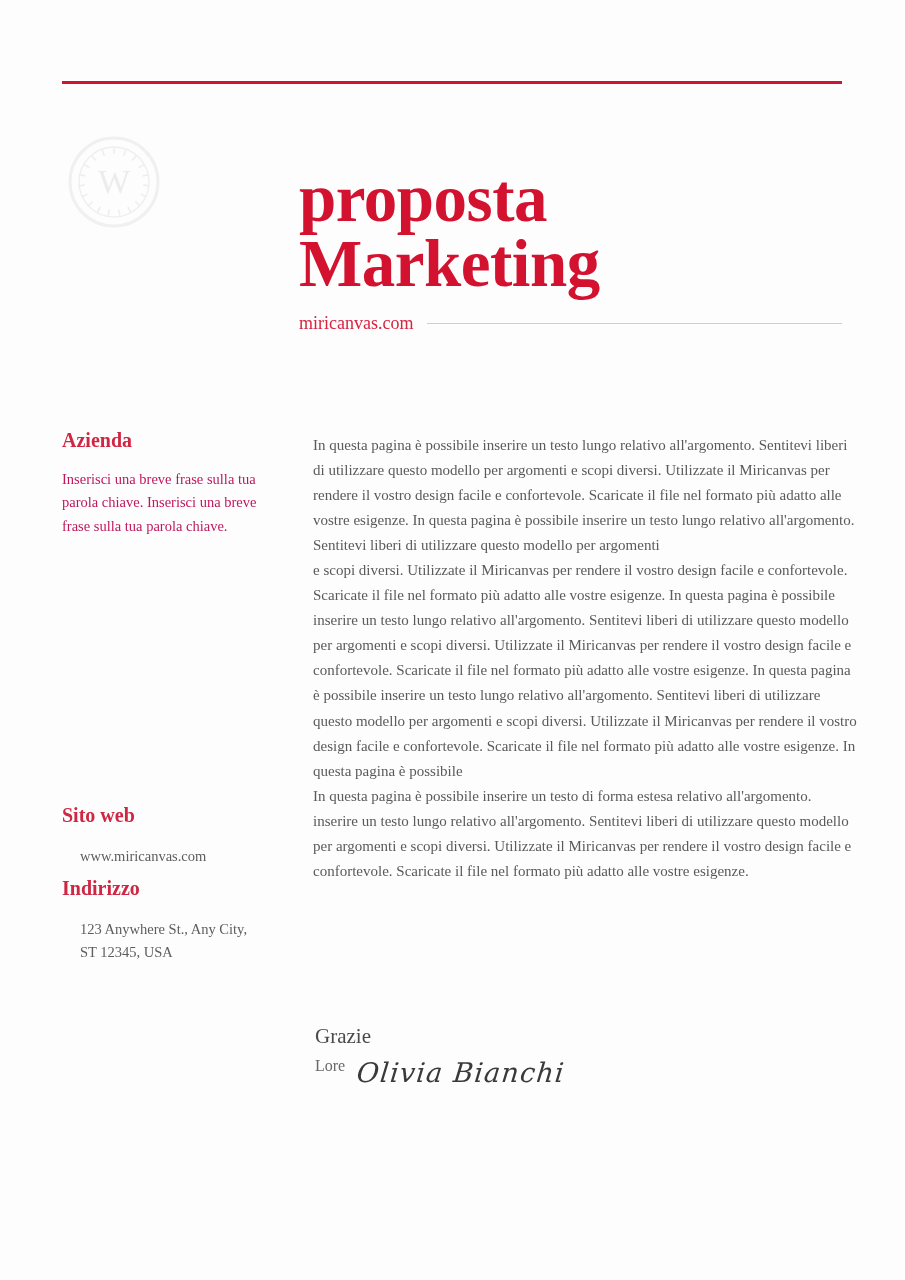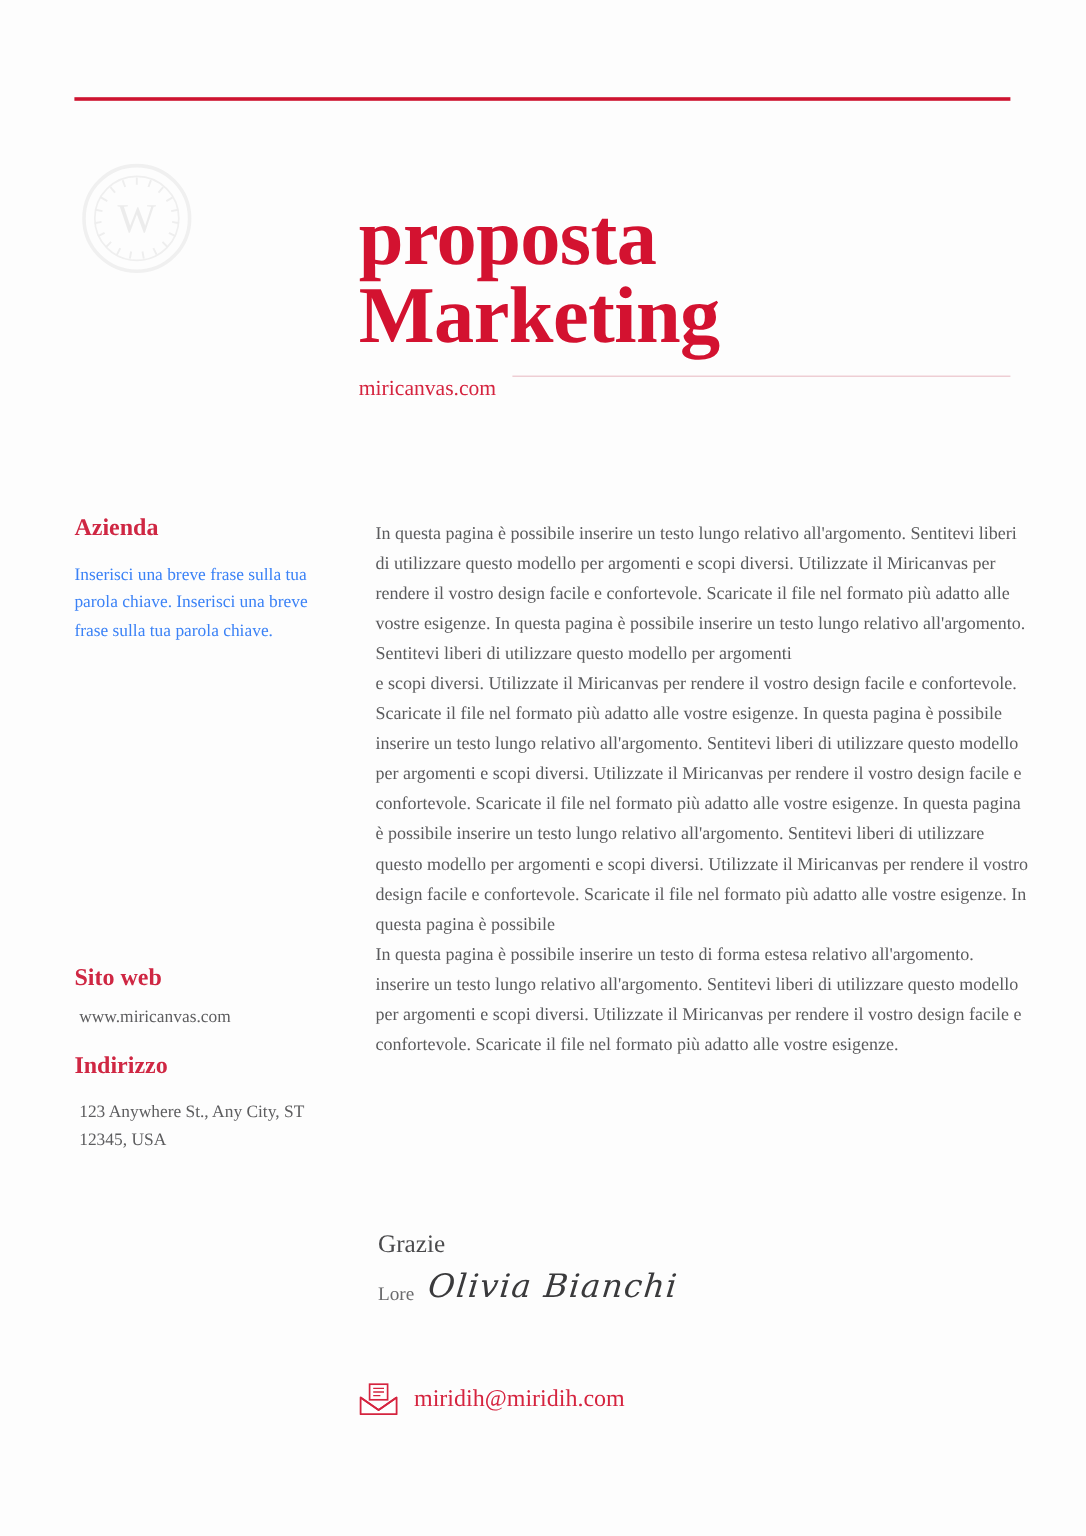--- a/index.html
+++ b/index.html
@@ -55,21 +55,21 @@
   }
   .title .line { display: block; }
 
   
   .site-row {
     position: absolute;
     left: 299px;
     top: 313px;
     width: 543px;
     display: flex;
-    align-items: flex-start;
+    align-items: center;
     gap: 14px;
   }
   .site-row .url {
     font-size: 18px;
     color: #d5243f;
     white-space: nowrap;
   }
   .site-row .rule {
     flex: 1;
     height: 1px;
@@ -85,21 +85,21 @@
   }
   .side-h {
     font-size: 20px;
     color: #cf2743;
     margin: 0 0 16px 0;
     line-height: 1.2;
   }
   .side-p {
     font-size: 14.5px;
     line-height: 1.62;
-    color: #3b82f6;
+    color: #be185d;
     margin: 0;
   }
 
   .sidebar-web {
     position: absolute;
     left: 62px;
     top: 803px;
     width: 210px;
   }
   .sidebar-web .side-h { margin-bottom: 10px; }
@@ -107,21 +107,21 @@
     position: absolute;
     left: 62px;
     top: 876px;
     width: 210px;
   }
   .sidebar-addr .side-h { }
   .side-val {
     font-size: 14.5px;
     line-height: 1.6;
     color: #5d5d5f;
-    margin: 4px;
+    margin: 18px;
   }
 
   
   .body-col {
     position: absolute;
     left: 313px;
     top: 433px;
     width: 545px;
   }
   .body-col p {
@@ -140,21 +140,21 @@
     margin-left: 16px;
   }
   .closing .grazie {
     font-size: 21px;
     color: #4a4a4c;
     margin: 0 0 8px 0;
     line-height: 1.2;
   }
   .sig-row {
     display: flex;
-    align-items: flex-end;
+    align-items: flex-start;
     gap: 12px;
   }
   .sig-row .lore {
     font-size: 16px;
     color: #6a6a6c;
   }
   .sig-row .sig {
     font-family: "DejaVu Serif", serif;
     font-style: italic;
     font-size: 27px;
@@ -248,29 +248,14 @@
   </div>
 
   <div class="closing">
     <p class="grazie">Grazie</p>
     <div class="sig-row">
       <span class="lore">Lore</span>
       <span class="sig">Olivia Bianchi</span>
     </div>
   </div>
 
-  <div class="email-row">
-    <span class="mail-icon">
-      <svg viewBox="0 0 33 28" width="33" height="28" aria-hidden="true">
-        <rect x="9" y="1.5" width="15" height="13" fill="#ffffff" stroke="#d5243f" stroke-width="1.4"></rect>
-        <g stroke="#d5243f" stroke-width="1.2">
-          <line x1="12" y1="5" x2="21" y2="5"></line>
-          <line x1="12" y1="8" x2="21" y2="8"></line>
-          <line x1="12" y1="11" x2="18" y2="11"></line>
-        </g>
-        <path d="M1.5 12.5 L16.5 23 L31.5 12.5 L31.5 26.5 L1.5 26.5 Z" fill="#ffffff" stroke="#d5243f" stroke-width="1.5" stroke-linejoin="round"></path>
-        <path d="M1.5 12.5 L16.5 23 L31.5 12.5" fill="none" stroke="#d5243f" stroke-width="1.5" stroke-linejoin="round"></path>
-      </svg>
-    </span>
-    <span class="addr">miridih@miridih.com</span>
-  </div>
 
 </div>
 
 </body></html>

